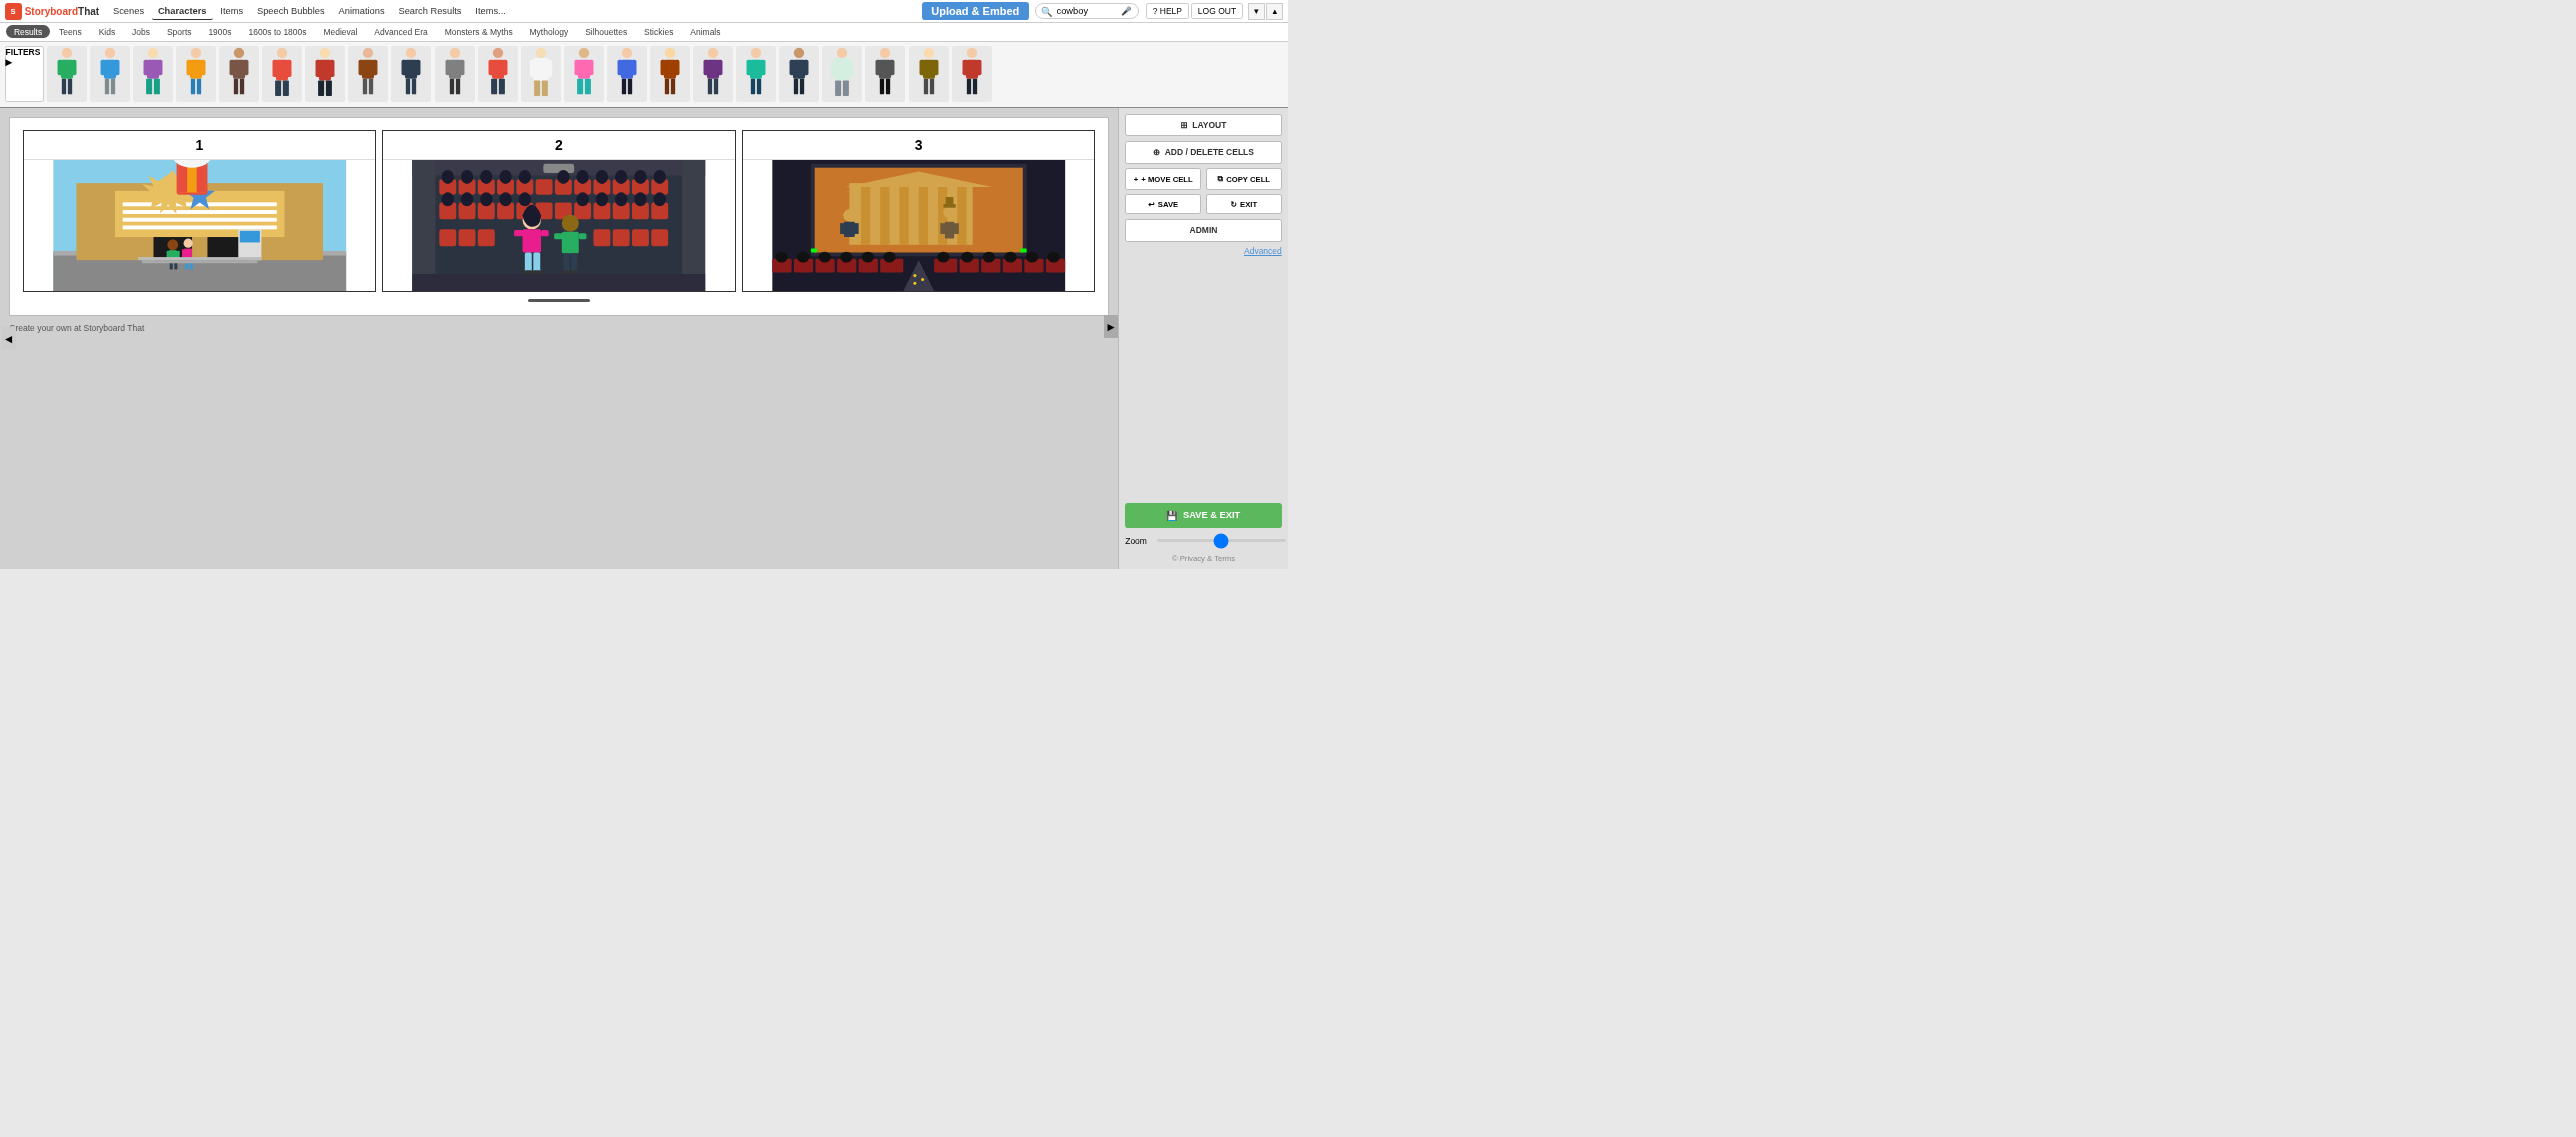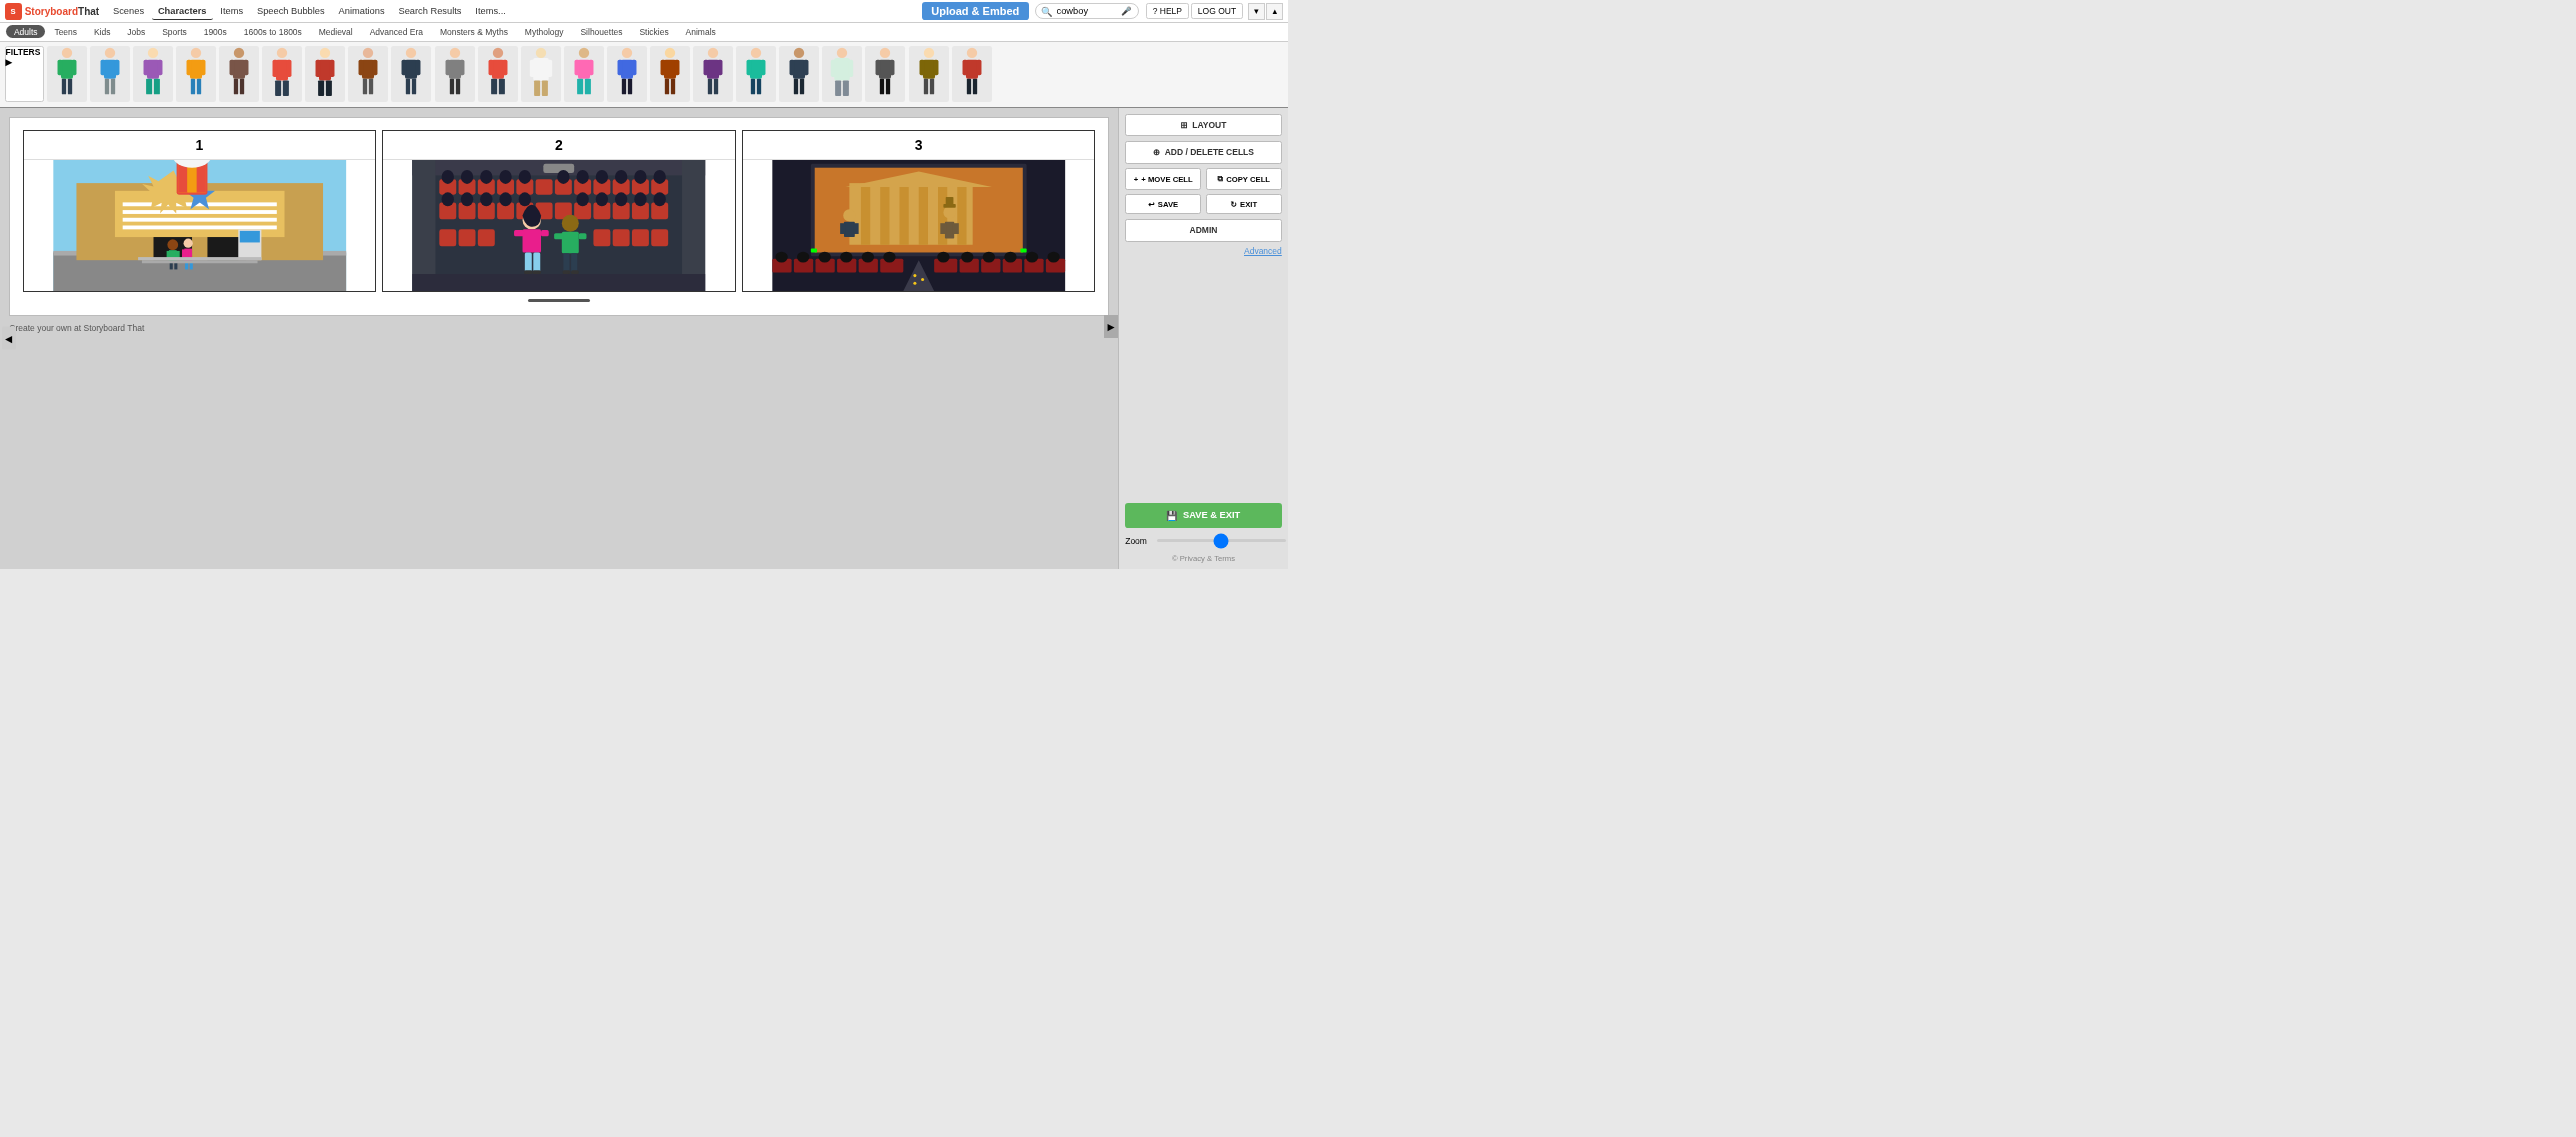--- a/index.html
+++ b/index.html
@@ -371,21 +371,21 @@
   </div>
   <button class="help-btn">? HELP</button>
   <button class="logout-btn">LOG OUT</button>
   <div class="arrow-btns">
     <div class="arrow-btn">▼</div>
     <div class="arrow-btn">▲</div>
   </div>
 </div>
 
 <div id="category-tabs">
-  <div class="cat-tab active">Adults</div>
+  <div class="cat-tab active">Results</div>
   <div class="cat-tab">Teens</div>
   <div class="cat-tab">Kids</div>
   <div class="cat-tab">Jobs</div>
   <div class="cat-tab">Sports</div>
   <div class="cat-tab">1900s</div>
   <div class="cat-tab">1600s to 1800s</div>
   <div class="cat-tab">Medieval</div>
   <div class="cat-tab">Advanced Era</div>
   <div class="cat-tab">Monsters &amp; Myths</div>
   <div class="cat-tab">Mythology</div>

